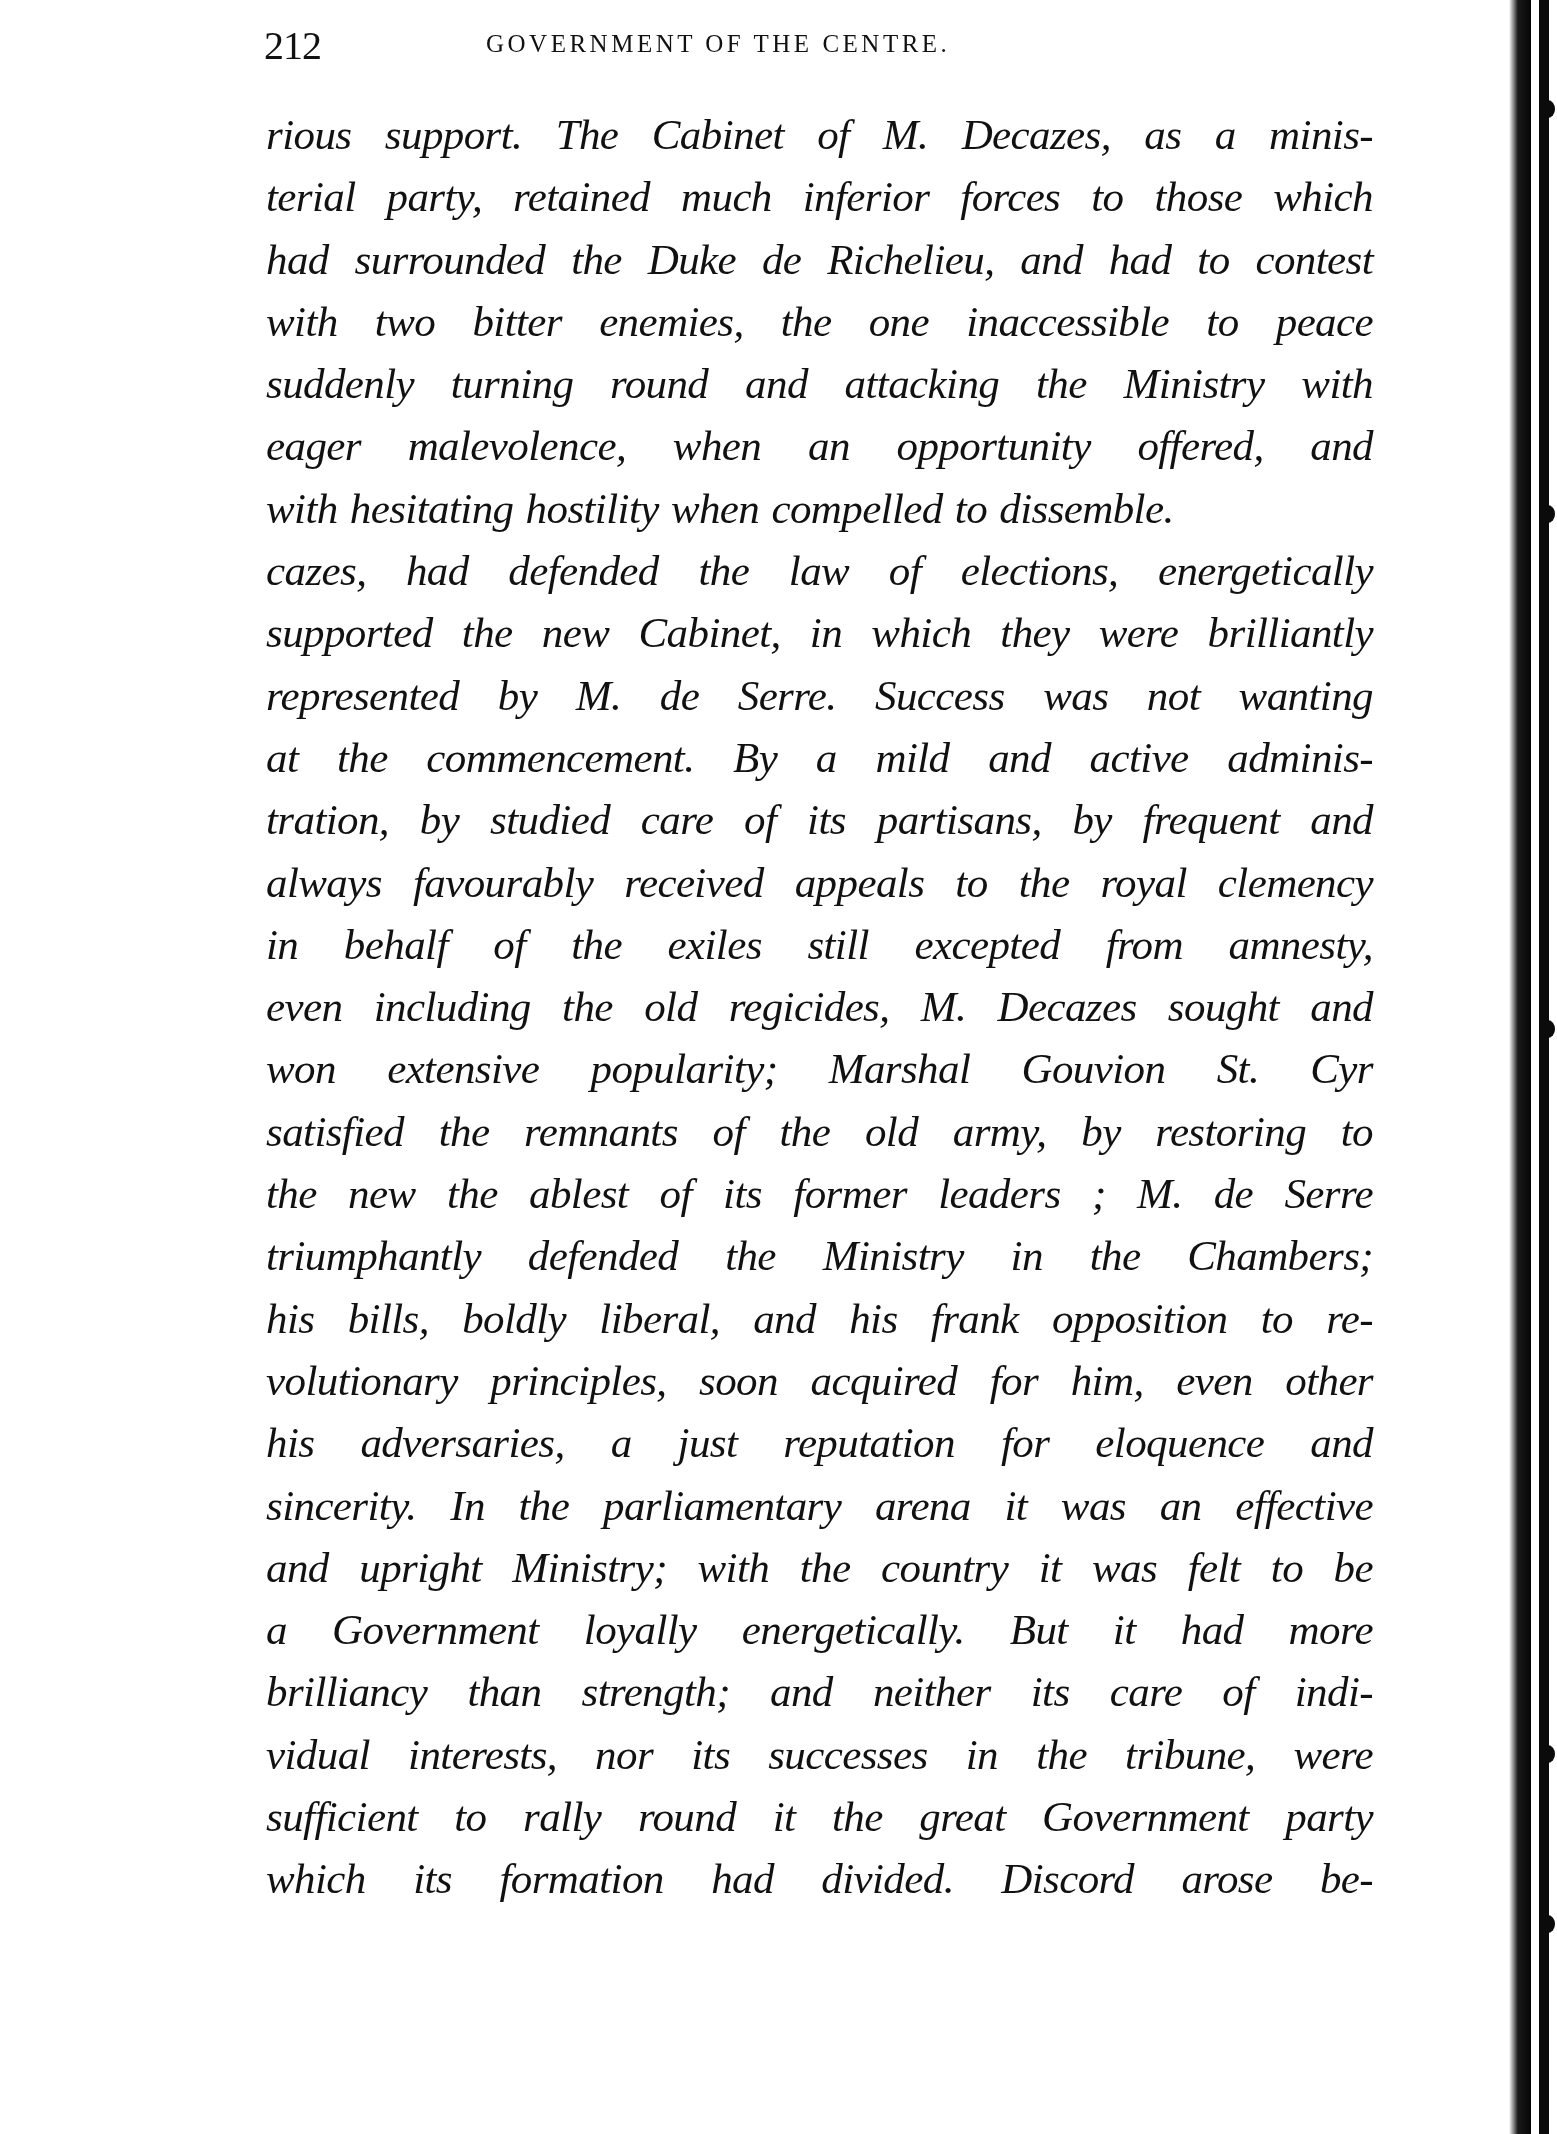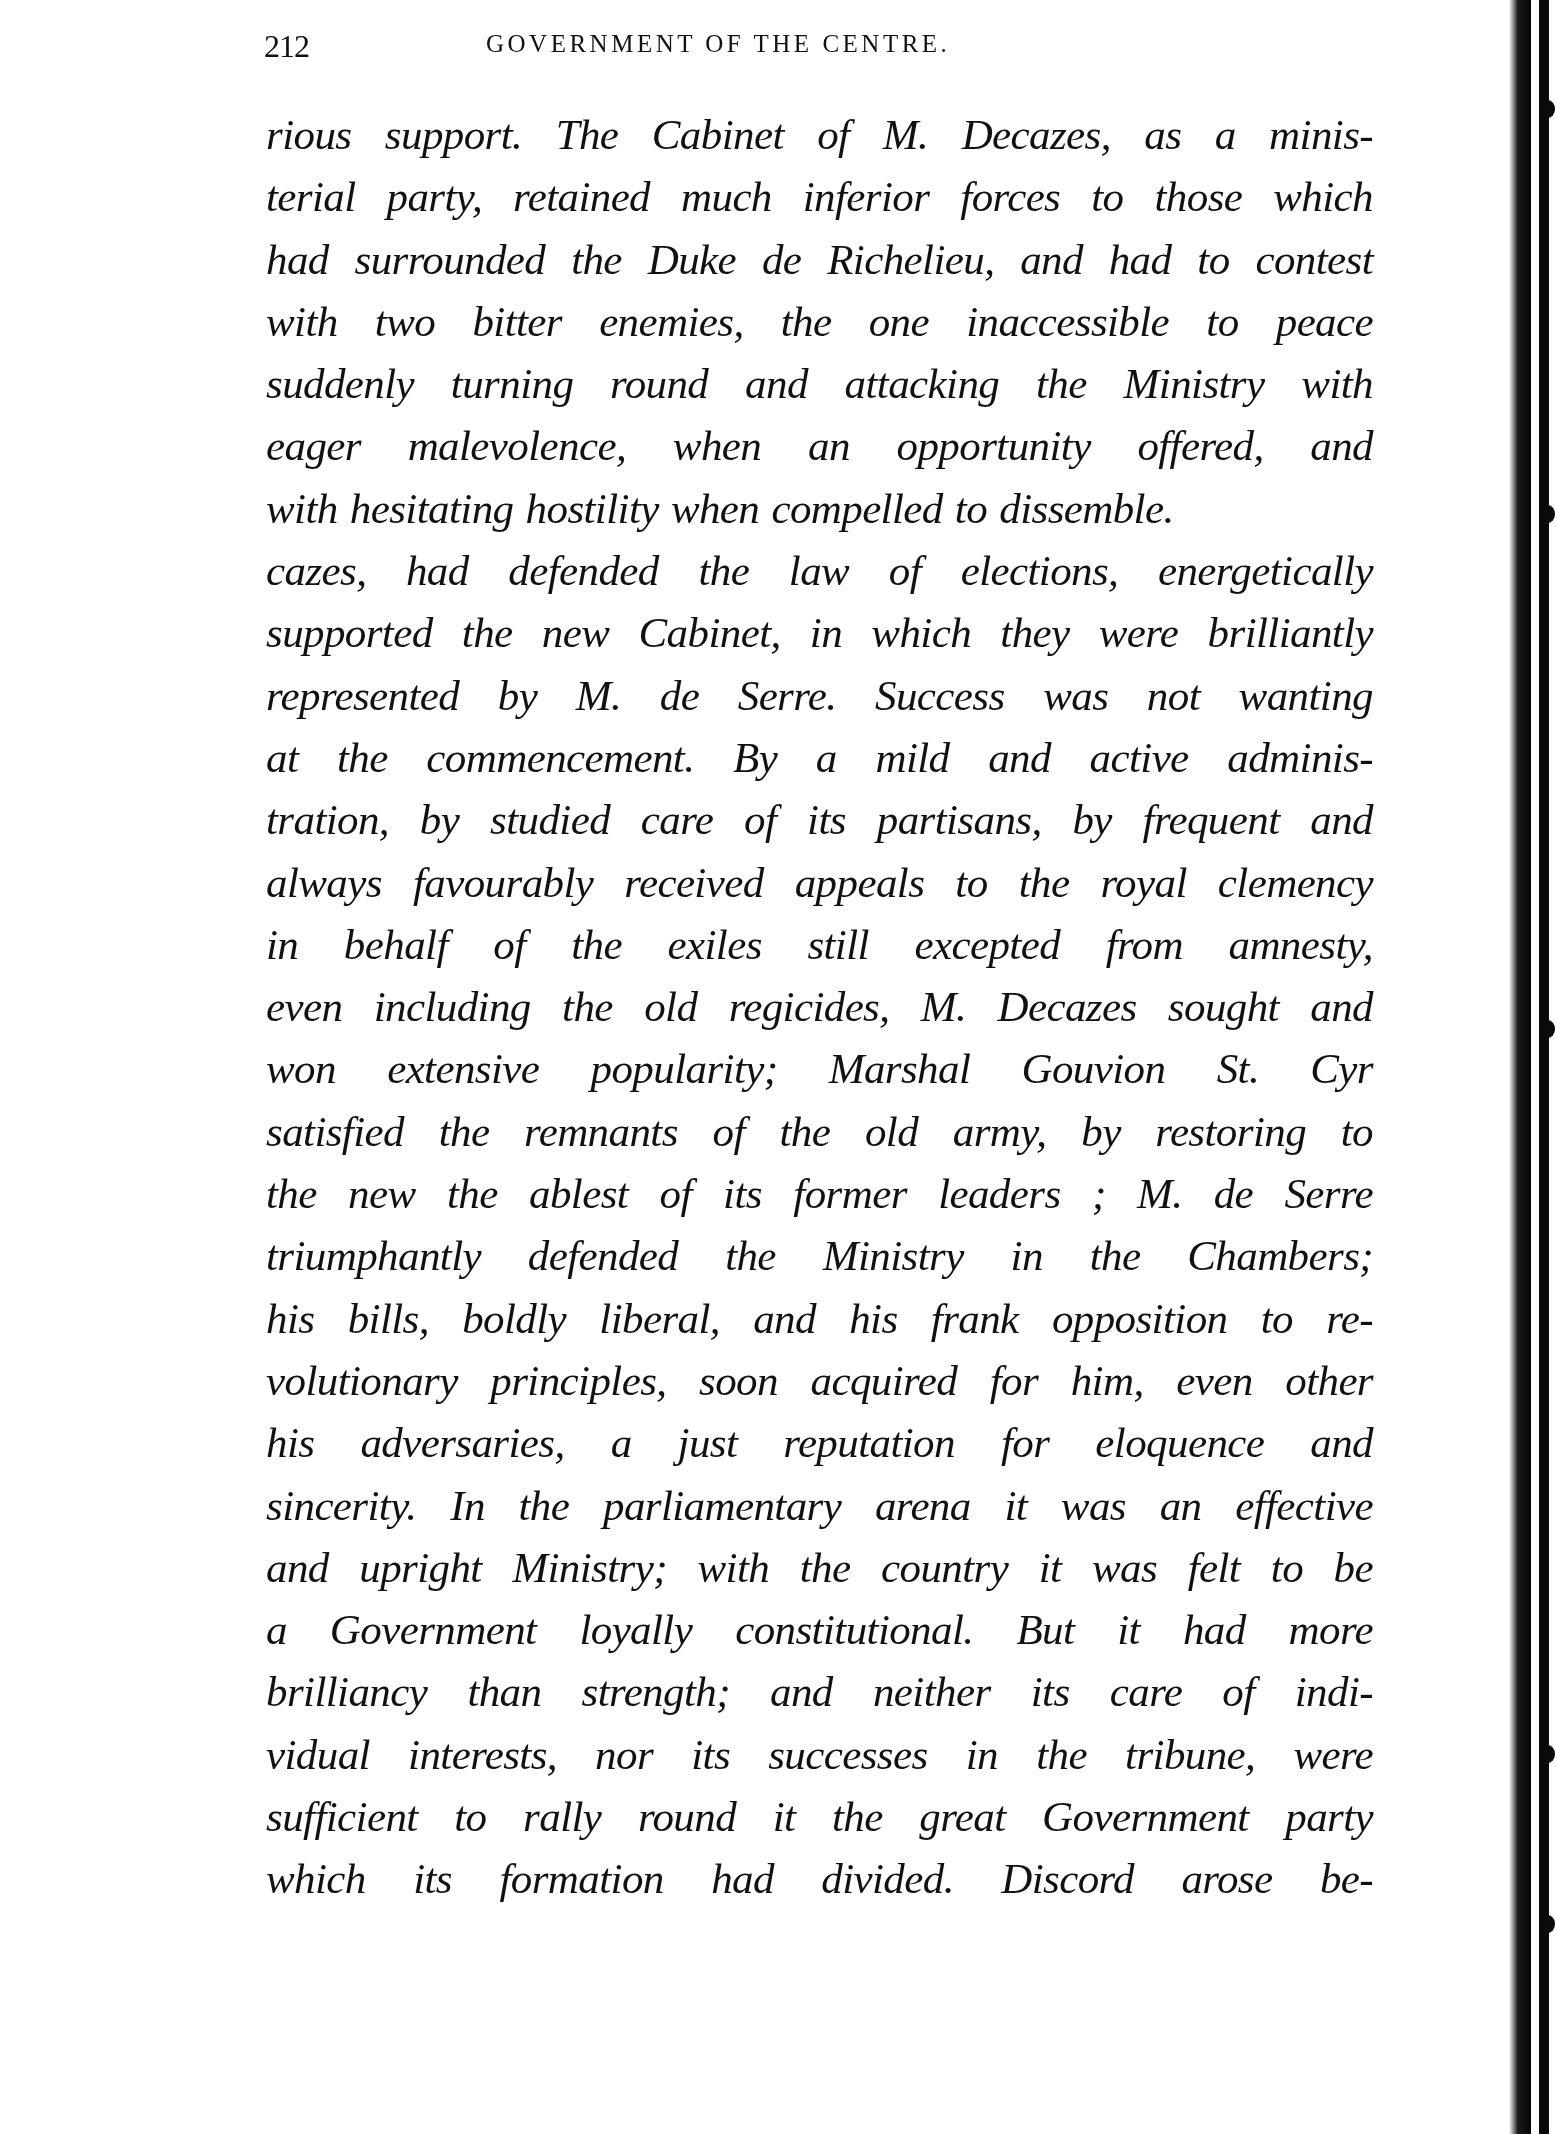--- a/index.html
+++ b/index.html
@@ -27,21 +27,21 @@
       position: absolute;
       top: 18px;
       left: 262px;
       width: 1115px;
       height: 60px;
     }
     .page-number {
       position: absolute;
       left: 2px;
       top: 0;
-      font-size: 32px;
+      font-size: 40px;
       line-height: 56px;
       letter-spacing: -1px;
     }
     .running-title {
       position: absolute;
       left: 224px;
       top: 4px;
       font-size: 25px;
       line-height: 44px;
       letter-spacing: 3.5px;
@@ -135,21 +135,21 @@
       <span class="line">even including the old regicides, M. Decazes sought and</span>
       <span class="line">won extensive popularity; Marshal Gouvion St. Cyr</span>
       <span class="line">satisfied the remnants of the old army, by restoring to</span>
       <span class="line">the new the ablest of its former leaders ; M. de Serre</span>
       <span class="line">triumphantly defended the Ministry in the Chambers;</span>
       <span class="line">his bills, boldly liberal, and his frank opposition to re-</span>
       <span class="line">volutionary principles, soon acquired for him, even other</span>
       <span class="line">his adversaries, a just reputation for eloquence and</span>
       <span class="line">sincerity.  In the parliamentary arena it was an effective</span>
       <span class="line">and upright Ministry; with the country it was felt to be</span>
-      <span class="line">a Government loyally constitutional.  But it had more</span>
+      <span class="line">a Government loyally energetically.  But it had more</span>
       <span class="line">brilliancy than strength; and neither its care of indi-</span>
       <span class="line">vidual interests, nor its successes in the tribune, were</span>
       <span class="line">sufficient to rally round it the great Government party</span>
       <span class="line">which its formation had divided.  Discord arose be-</span>
     </div>
   </div>
 
   <div class="binding-edge">
     <div class="edge-band-inner"></div>
     <div class="edge-band-outer"></div>

